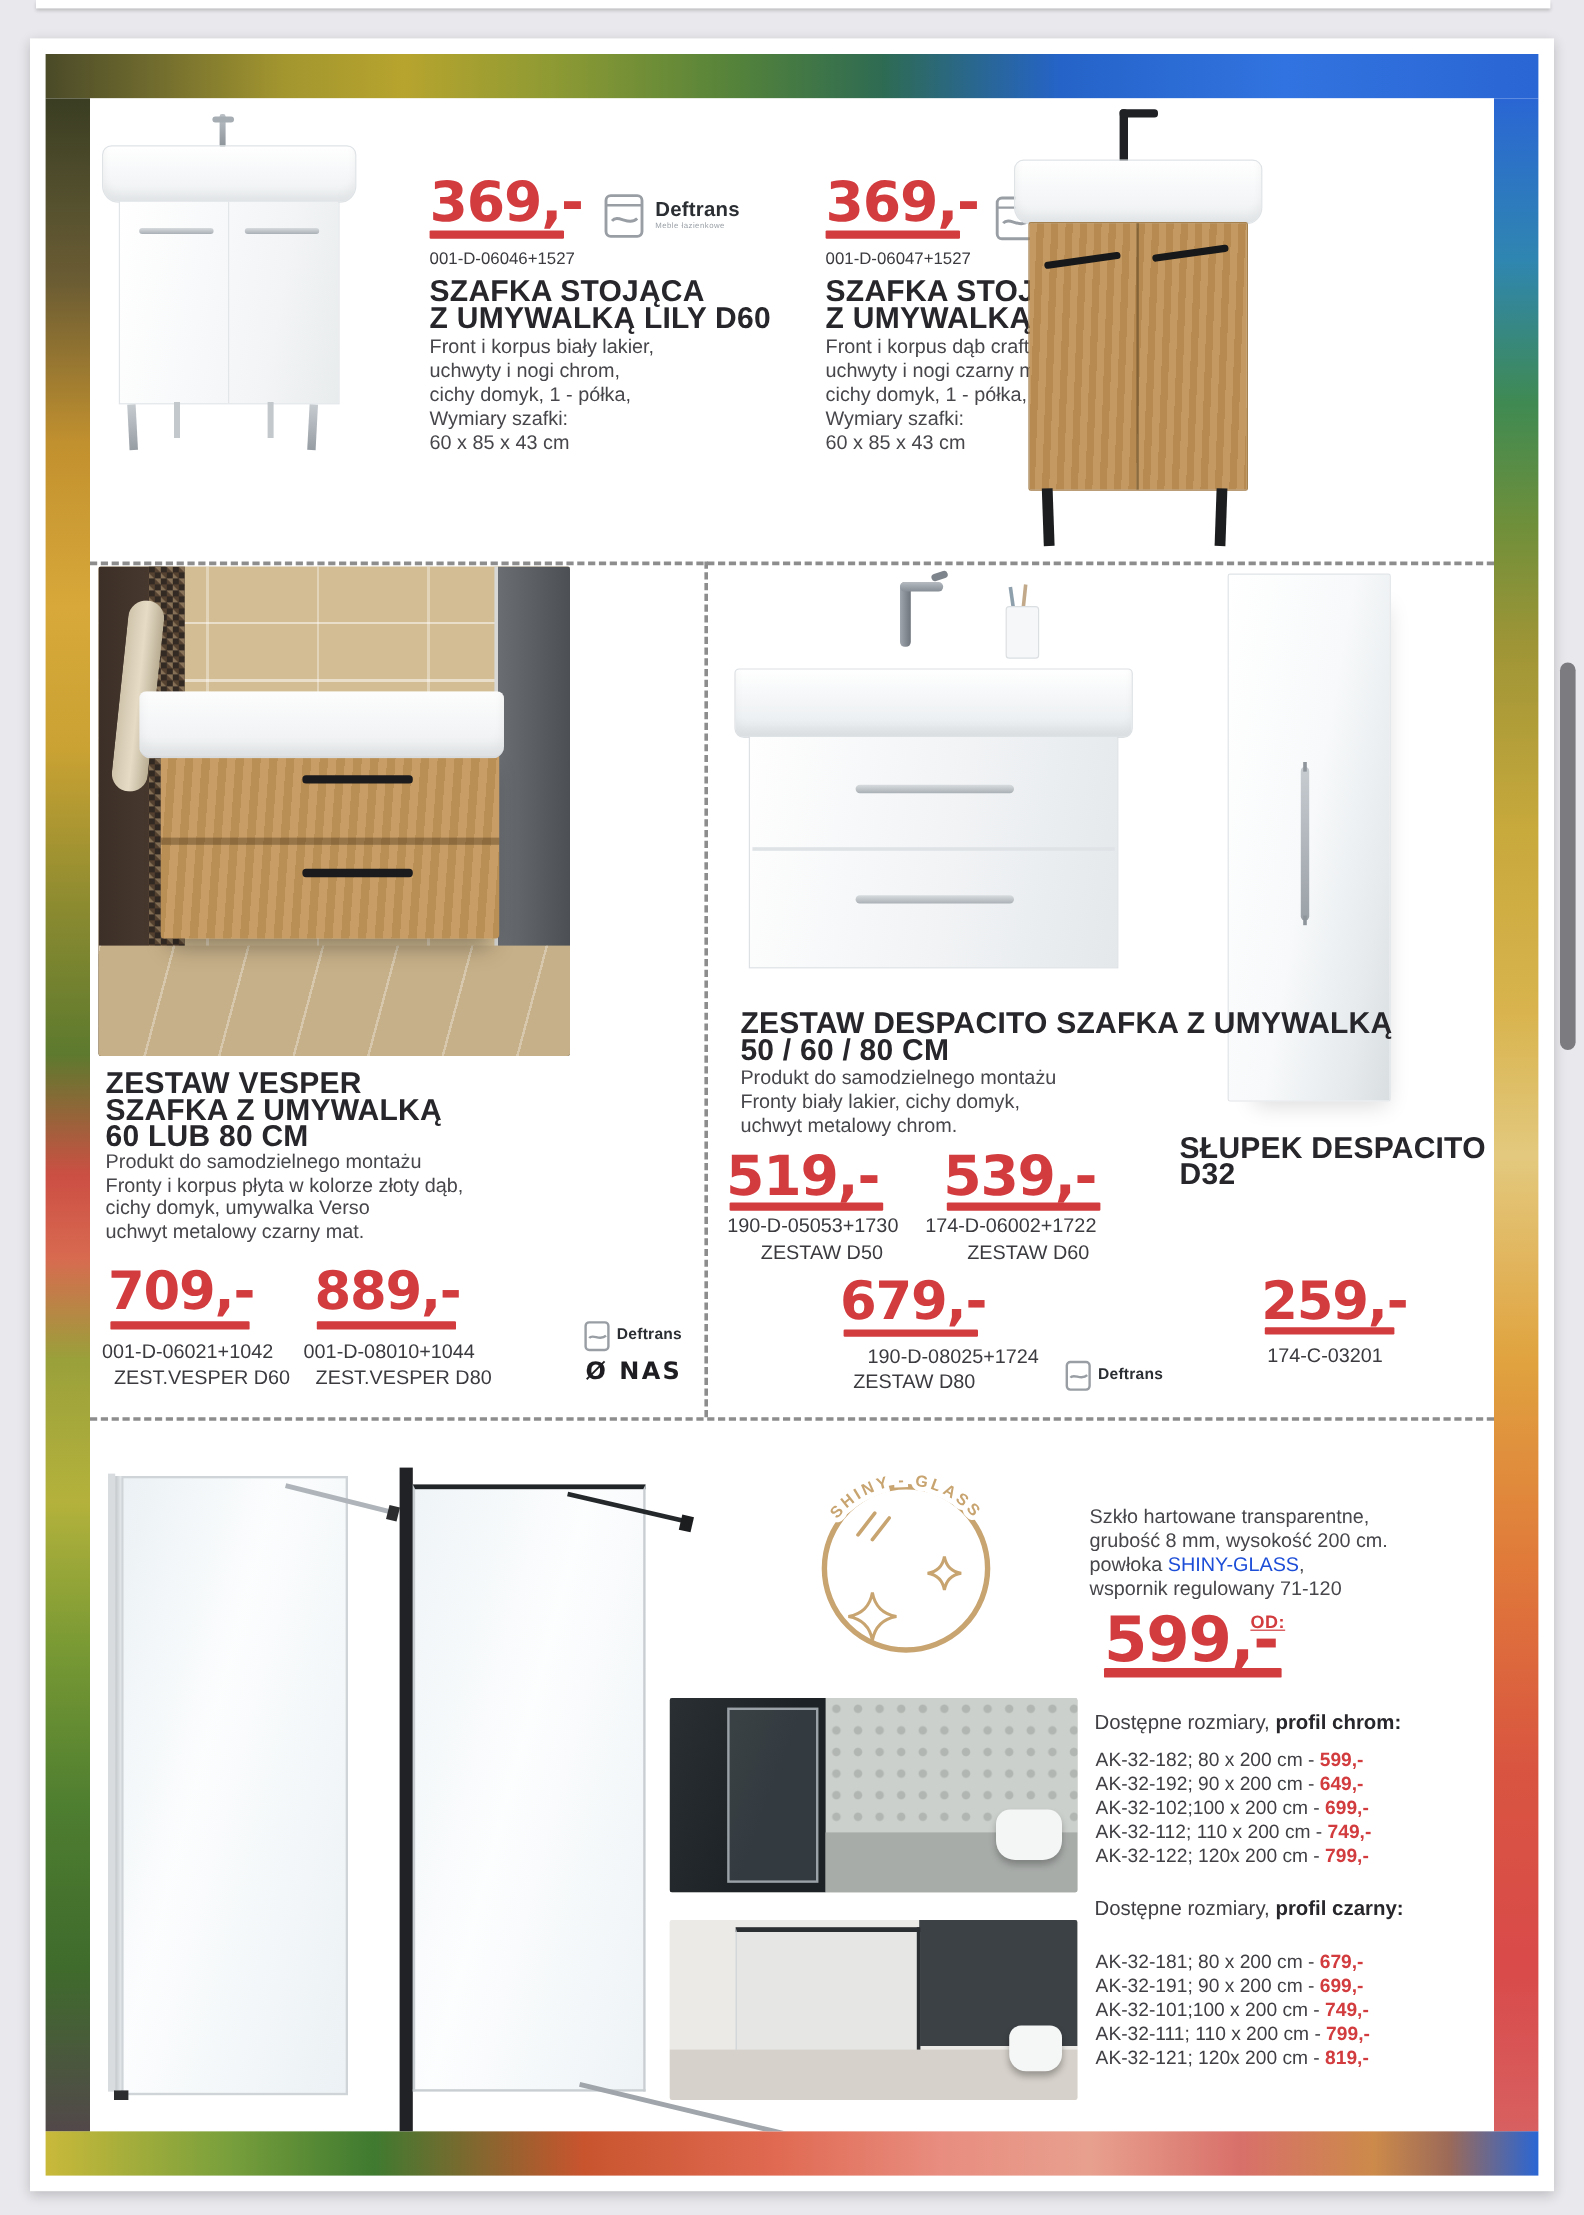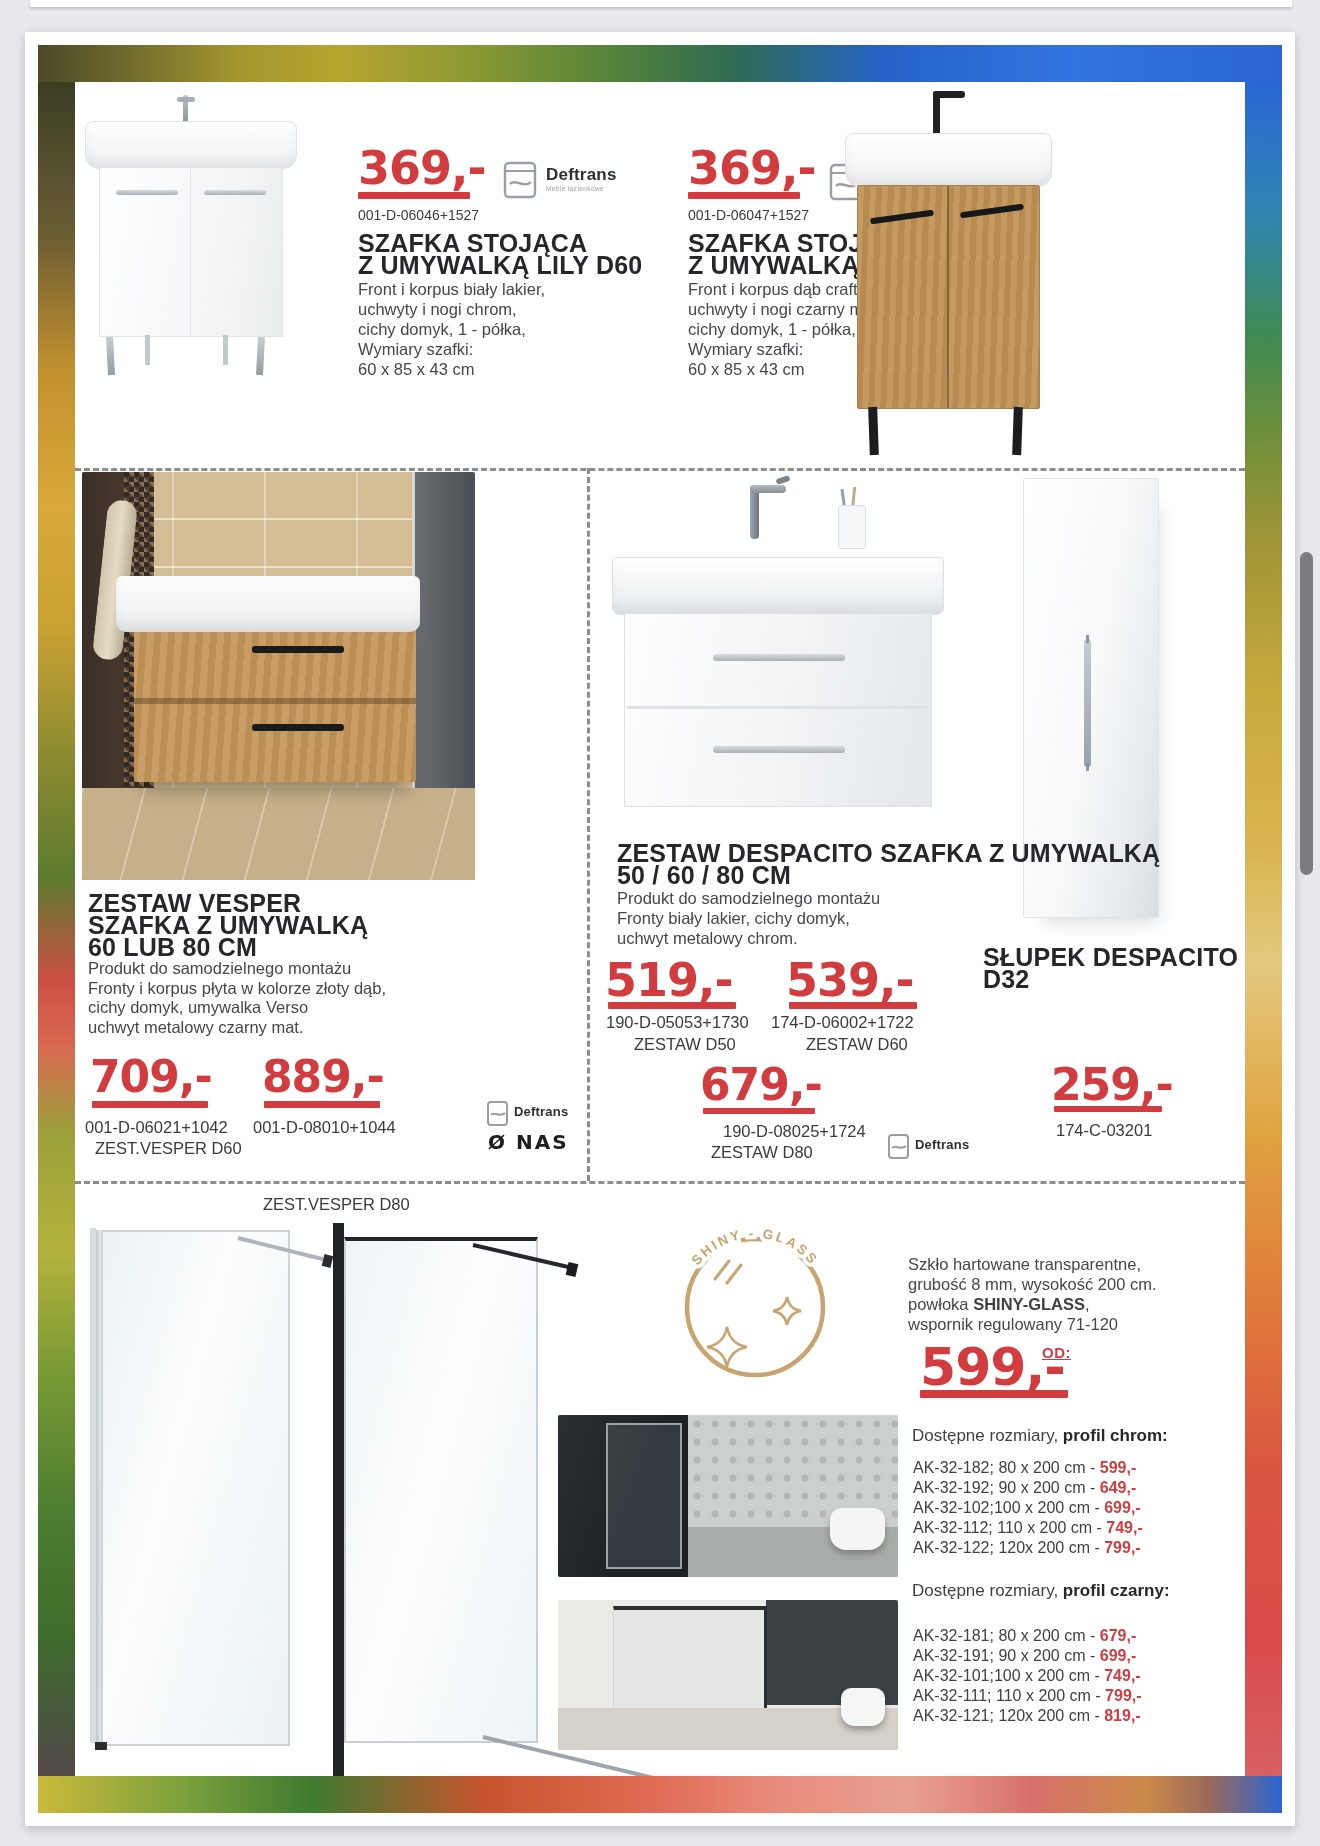--- a/index.html
+++ b/index.html
@@ -36,21 +36,21 @@
   .brand-sm .brand-name{font-size:13px;}
   .onas{font-family:"DejaVu Sans",sans-serif;font-weight:bold;font-size:20px;color:#1e1e22;letter-spacing:2px;}
   .size-header{font-size:17px;color:#3f3f44;}
   .size-header b{color:#26262b;}
   .size-line{font-size:16px;line-height:20px;color:#3f3f44;}
   .size-line .rp{color:var(--red);font-weight:bold;}
   .od{position:absolute;font-weight:bold;font-size:15px;color:var(--red);letter-spacing:.5px;}
   .dash-h{border-top:3px dashed #8d8d8d;height:0;}
   .dash-v{border-left:3px dashed #8d8d8d;width:0;}
   .photo{overflow:hidden;border-radius:2px;}
-  .b{font-weight:bold;color:#404040;}
+  .b{font-weight:normal;color:#1d4ed8;}
 </style>
 </head>
 <body>
 
 <div id="canvas">
   <div class="abs prev-page"></div>
 
   <div class="abs page">
     <div class="band band-top"></div>
     <div class="band band-bottom"></div>
@@ -170,21 +170,21 @@
         <div>cichy domyk, umywalka Verso</div>
         <div>uchwyt metalowy czarny mat.</div>
       </div>
       <div class="abs price-44" style="left:15px;top:972px;">709,-</div>
       <div class="abs rule" style="left:17px;top:1019px;width:116px;height:7px;"></div>
       <div class="abs price-44" style="left:187px;top:972px;">889,-</div>
       <div class="abs rule" style="left:189px;top:1019px;width:116px;height:7px;"></div>
       <div class="abs codesm" style="left:10px;top:1036px;">001-D-06021+1042</div>
       <div class="abs codesm" style="left:20px;top:1057px;">ZEST.VESPER D60</div>
       <div class="abs codesm" style="left:178px;top:1036px;">001-D-08010+1044</div>
-      <div class="abs codesm" style="left:188px;top:1113px;">ZEST.VESPER D80</div>
+      <div class="abs codesm" style="left:188px;top:1057px;">ZEST.VESPER D80</div>
 
       <div class="abs brand brand-sm" style="left:411px;top:1018px;">
         <svg width="24" height="28" viewBox="0 0 24 28">
           <rect x="2" y="2" width="19" height="23" rx="3" fill="none" stroke="#989ea4" stroke-width="2"></rect>
           <path d="M5 15 C8 11 14 18 19 13" fill="none" stroke="#989ea4" stroke-width="2"></path>
         </svg>
         <div style="margin-left:4px;margin-top:4px;">
           <div class="brand-name">Deftrans</div>
         </div>
       </div>

